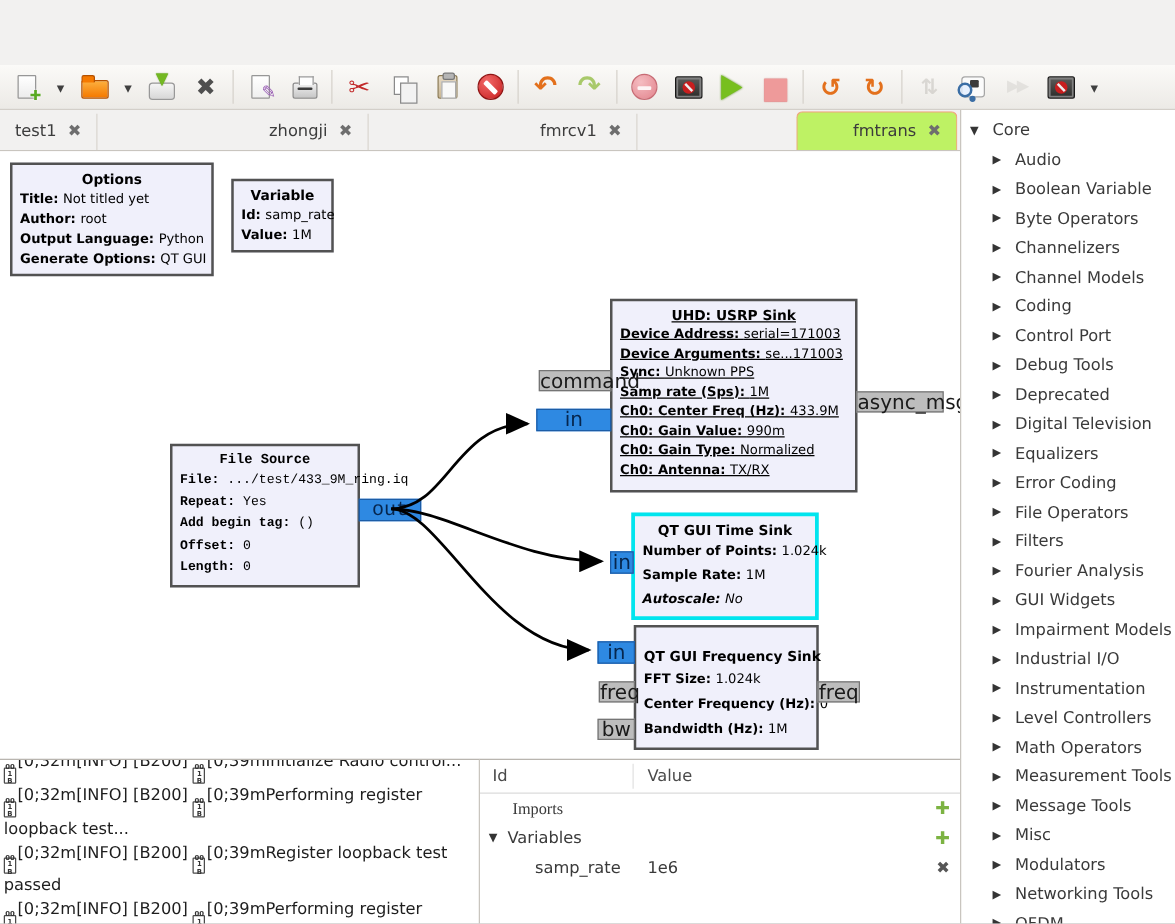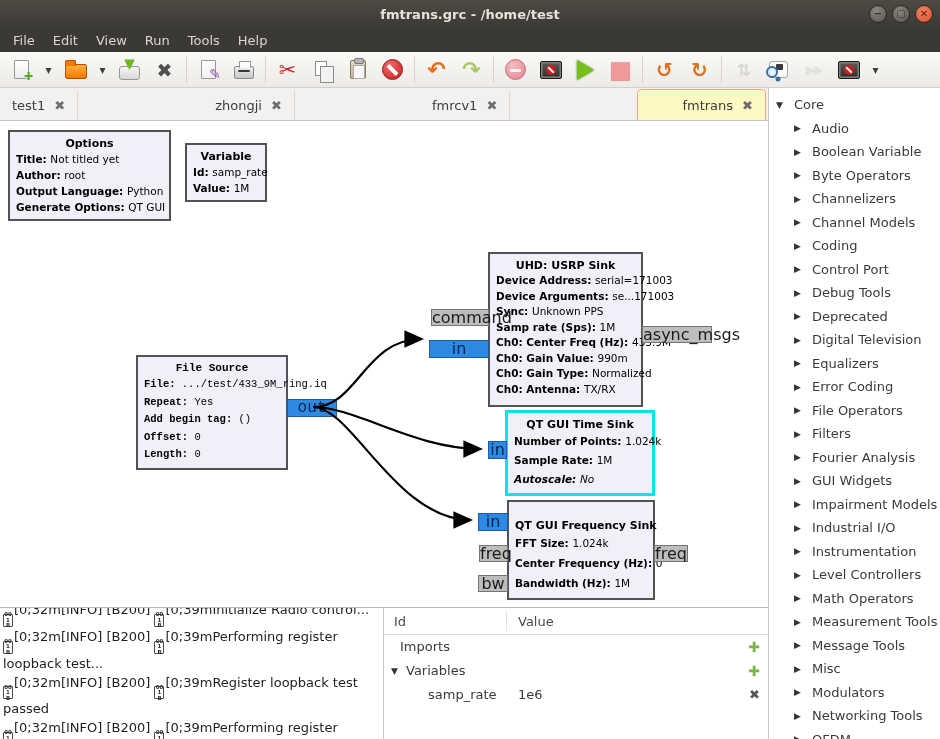--- a/index.html
+++ b/index.html
@@ -99,21 +99,21 @@
   .s-magnifier-block::after { content:""; position:absolute; left:-4px; top:4px; width:8px; height:8px;
     border:2.5px solid #3B6EA5; border-radius:50%; background:rgba(225,238,255,.75);
     box-shadow:6px 7px 0 -3.5px #3B6EA5; }
 
   
   .tabbar { position:absolute; left:0; top:88px; width:768px; height:33px; background:#F2F1F0;
     border-bottom:1px solid #C9C5BF; display:flex; align-items:flex-end;justify-content:space-between; }
   .tab { height:29px; display:flex; align-items:center; gap:9px; padding:0 12px;
     font-size:13px; color:#3C3C3C; border-right:1px solid #DAD6D0; }
   .tab .tab-close { color:#6E6E6E; font-size:13px; font-weight:bold; }
-  .tab.active { background:#fef9c3; border:1px solid #F0A57E; border-bottom:none;
+  .tab.active { background:#bef264; border:1px solid #F0A57E; border-bottom:none;
     border-radius:5px 5px 0 0; height:31px; margin:0 2px;padding-left:44px; }
 
   
   .canvas { position:absolute; left:0; top:121px; width:768px; height:486px; background:#FFF; }
   .blk { position:absolute; background:#F0F0FB; border:2px solid #525252; padding:4px 6px;
     font-size:10.5px; color:#000; }
   .blk.selected { border:3px solid #00E5EE; }
   .blk-title { font-weight:bold; text-align:center; font-size:11px; line-height:15px;
     white-space:nowrap; }
   .blk-param { white-space:nowrap; }
@@ -158,37 +158,21 @@
   .vp-row .lbl { position:absolute; }
   .vp-row .val { position:absolute; left:134px; }
   .vp-row .act { position:absolute; right:8px; top:0; }
   .act.add { color:#7CB342; font-weight:bold; font-size:14px; text-shadow:0 1px 0 rgba(255,255,255,.7); }
   .act.remove { color:#565656; font-weight:bold; font-size:13px; }
 </style>
 </head>
 <body>
 
 <div id="app">
-  <div class="titlebar">
-    <span class="title-text">fmtrans.grc - /home/test</span>
-    <span class="winbtns">
-      <span class="winbtn">−</span>
-      <span class="winbtn">▢</span>
-      <span class="winbtn close">✕</span>
-    </span>
-  </div>
-
-  <div class="menubar">
-      <span class="menu-item">File</span>
-      <span class="menu-item">Edit</span>
-      <span class="menu-item">View</span>
-      <span class="menu-item">Run</span>
-      <span class="menu-item">Tools</span>
-      <span class="menu-item">Help</span>
-    </div>
+
   <div class="toolbar">
       <span class="tb-btn">
         <span class="ic s-page-plus"></span>
       </span>
       <span class="tb-btn narrow">
         <span class="ic t-glyph g-caret-down">▾</span>
       </span>
       <span class="tb-btn">
         <span class="ic s-folder"></span>
       </span>
@@ -299,21 +283,21 @@
       </div>
       <div class="blk" style="left: 136px; top: 234px; width: 152px; min-height: 105px; font-family: Liberation Mono, monospace;">
         <div class="blk-title">File Source</div>
         <div class="blk-param" style="line-height: 17.5px;"><b>File: </b>.../test/433_9M_ring.iq</div>
         <div class="blk-param" style="line-height: 17.5px;"><b>Repeat: </b>Yes</div>
         <div class="blk-param" style="line-height: 17.5px;"><b>Add begin tag: </b>()</div>
         <div class="blk-param" style="line-height: 17.5px;"><b>Offset: </b>0</div>
         <div class="blk-param" style="line-height: 17.5px;"><b>Length: </b>0</div>
         <div class="port stream right" style="top: 42px; width: 50px;">out</div>
       </div>
-      <div class="blk" style="left: 488px; top: 131px; width: 155px; min-height: 155px;">
+      <div class="blk" style="left: 488px; top: 118px; width: 198px; min-height: 155px; text-decoration: underline;">
         <div class="blk-title">UHD: USRP Sink</div>
         <div class="blk-param" style="line-height: 15.5px;"><b>Device Address: </b>serial=171003</div>
         <div class="blk-param" style="line-height: 15.5px;"><b>Device Arguments: </b>se...171003</div>
         <div class="blk-param" style="line-height: 15.5px;"><b>Sync: </b>Unknown PPS</div>
         <div class="blk-param" style="line-height: 15.5px;"><b>Samp rate (Sps): </b>1M</div>
         <div class="blk-param" style="line-height: 15.5px;"><b>Ch0: Center Freq (Hz): </b>433.9M</div>
         <div class="blk-param" style="line-height: 15.5px;"><b>Ch0: Gain Value: </b>990m</div>
         <div class="blk-param" style="line-height: 15.5px;"><b>Ch0: Gain Type: </b>Normalized</div>
         <div class="blk-param" style="line-height: 15.5px;"><b>Ch0: Antenna: </b>TX/RX</div>
         <div class="port message left" style="top: 55px; width: 58px;">command</div>
@@ -498,21 +482,21 @@
   </div>
 
   <div class="varpanel">
     <div class="vp-header">
       <span class="vp-id">Id</span>
       <span class="vp-div"></span>
       <span class="vp-val">Value</span>
     </div>
     <div id="vp-rows">
         <div class="vp-row">
-          <span class="lbl" style="left: 16px;">Imports</span>
+          <span class="lbl" style="left: 26px; font-family: Liberation Serif, serif;">Imports</span>
           <span class="act add">✚</span>
         </div>
         <div class="vp-row">
           <span class="tri">▼</span>
           <span class="lbl" style="left: 22px;">Variables</span>
           <span class="act add">✚</span>
         </div>
         <div class="vp-row">
           <span class="lbl" style="left: 44px;">samp_rate</span>
           <span class="val">1e6</span>

